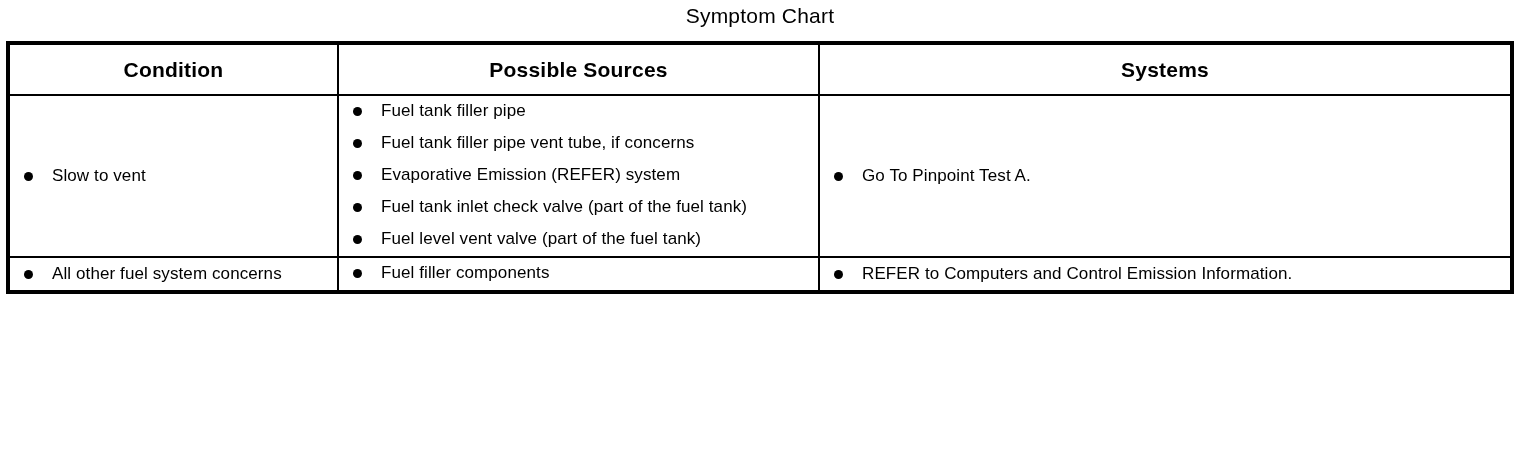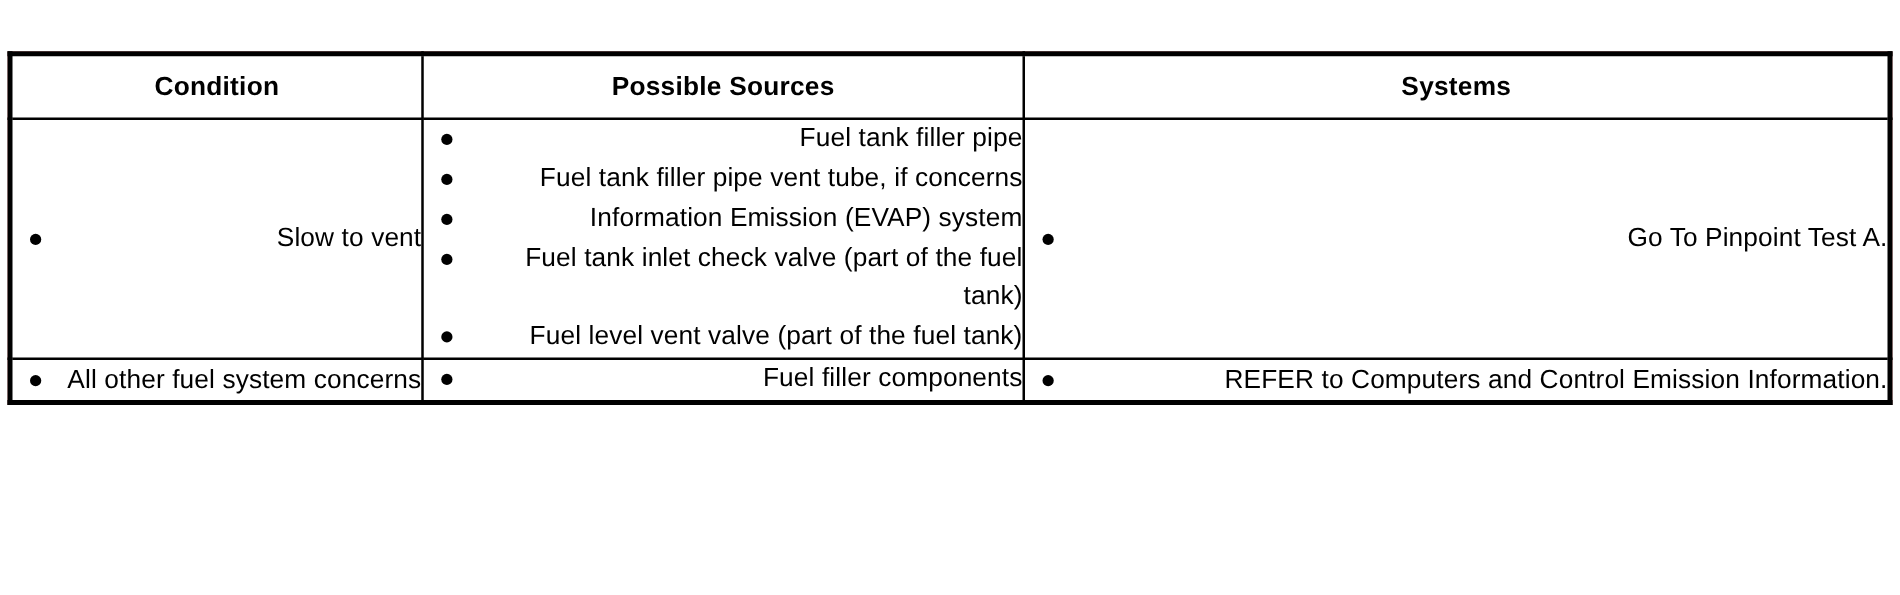--- a/index.html
+++ b/index.html
@@ -84,24 +84,23 @@
 
   ul.bullets {
     list-style: none;
     margin: 0;
     padding: 0;
   }
   ul.bullets > li {
     position: relative;
     padding-left: 42px;
     margin: 0 0 1px 0;
-    font-size: 21px;
+    font-size: 17px;
     line-height: 30px;
     letter-spacing: 0.1px;
-    text-align: right;
   }
   ul.bullets > li:last-child { margin-bottom: 0; }
 
   ul.bullets > li > .bullet-dot {
     position: absolute;
     left: 14px;
     top: 11px;
     width: 9px;
     height: 9px;
     border-radius: 50%;
@@ -117,20 +116,21 @@
 
   .row-other .cell-condition,
   .row-other .cell-sources,
   .row-other .cell-action { vertical-align: middle; }
 </style>
 </head>
 <body>
 
 <div class="page">
 
+  <div class="chart-title">Symptom Chart</div>
 
   <table class="symptom-table">
     <colgroup>
       <col class="col-condition">
       <col class="col-sources">
       <col class="col-action">
     </colgroup>
     <thead>
       <tr>
         <th>Condition</th>
@@ -154,21 +154,21 @@
             <li>
               <span class="bullet-dot"></span>
               <span>Fuel tank filler pipe</span>
             </li>
             <li>
               <span class="bullet-dot"></span>
               <span>Fuel tank filler pipe vent tube, if concerns</span>
             </li>
             <li>
               <span class="bullet-dot"></span>
-              <span>Information Emission (EVAP) system</span>
+              <span>Evaporative Emission (REFER) system</span>
             </li>
             <li>
               <span class="bullet-dot"></span>
               <span>Fuel tank inlet check valve (part of the fuel tank)</span>
             </li>
             <li>
               <span class="bullet-dot"></span>
               <span>Fuel level vent valve (part of the fuel tank)</span>
             </li>
           </ul>

